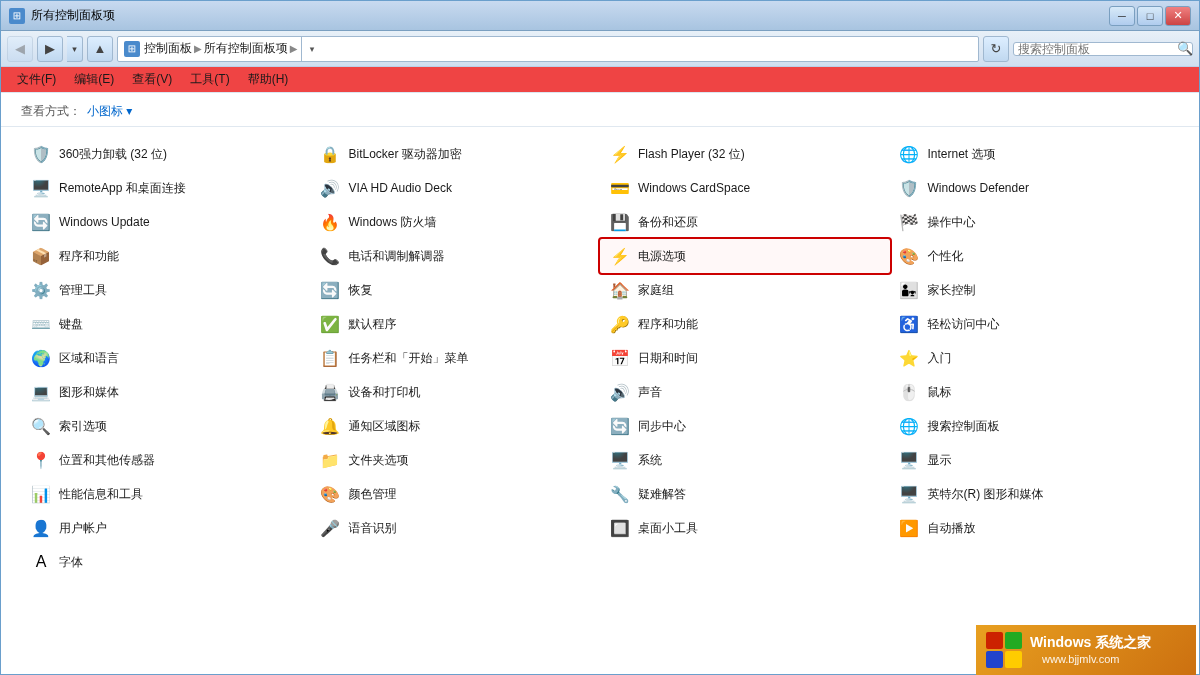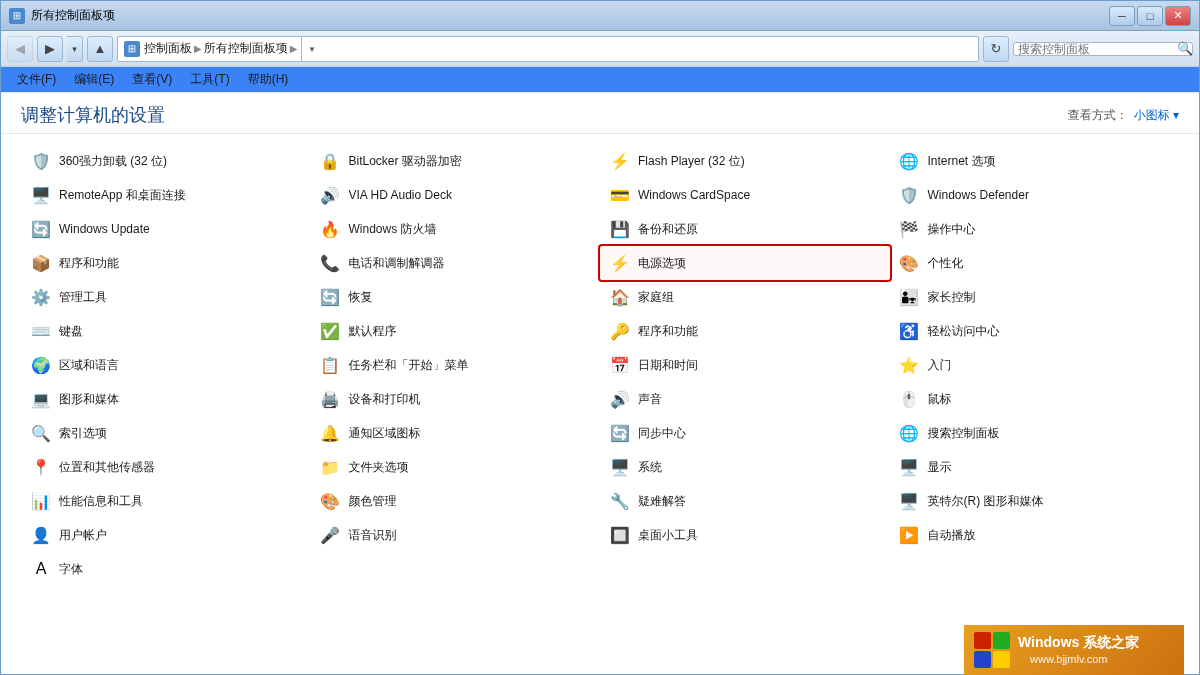--- a/index.html
+++ b/index.html
@@ -163,21 +163,21 @@
     }
     .search-icon-btn {
       cursor: pointer;
       color: #555;
       font-size: 13px;
     }
 
     
     .menu-bar {
       height: 26px;
-      background: #3b82f6;
+      background: #ef4444;
       border-bottom: 1px solid #dce6f0;
       display: flex;
       align-items: center;
       padding: 0 8px;
       gap: 2px;
     }
     .menu-item {
       padding: 2px 8px;
       font-size: 12px;
       color: #1a1a1a;
@@ -243,21 +243,21 @@
     }
     .item-label {
       font-size: 12px;
       color: #1a1a1a;
     }
 
     
     .footer-watermark {
       position: fixed;
       bottom: 0;
-      right: 16px;
+      right: 4px;
       width: 220px;
       height: 50px;
       background: linear-gradient(135deg, #e8a020, #cc7010);
       display: flex;
       align-items: center;
       padding: 6px 10px;
       gap: 8px;
     }
     .watermark-logo {
       width: 36px;
@@ -333,21 +333,20 @@
     <span class="menu-item">文件(F)</span>
     <span class="menu-item">编辑(E)</span>
     <span class="menu-item">查看(V)</span>
     <span class="menu-item">工具(T)</span>
     <span class="menu-item">帮助(H)</span>
   </div>
 
   <div class="content-area">
 
     <div class="page-header">
-      <h1 class="page-title">调整计算机的设置</h1>
       <div class="view-controls">
         <span class="view-label">查看方式：</span>
         <a class="view-option">小图标 ▾</a>
       </div>
     </div>
 
     <div class="items-grid" id="items-grid">
     <div class="grid-item">
           <span class="item-icon">🛡️</span>
           <span class="item-label">360强力卸载 (32 位)</span>

